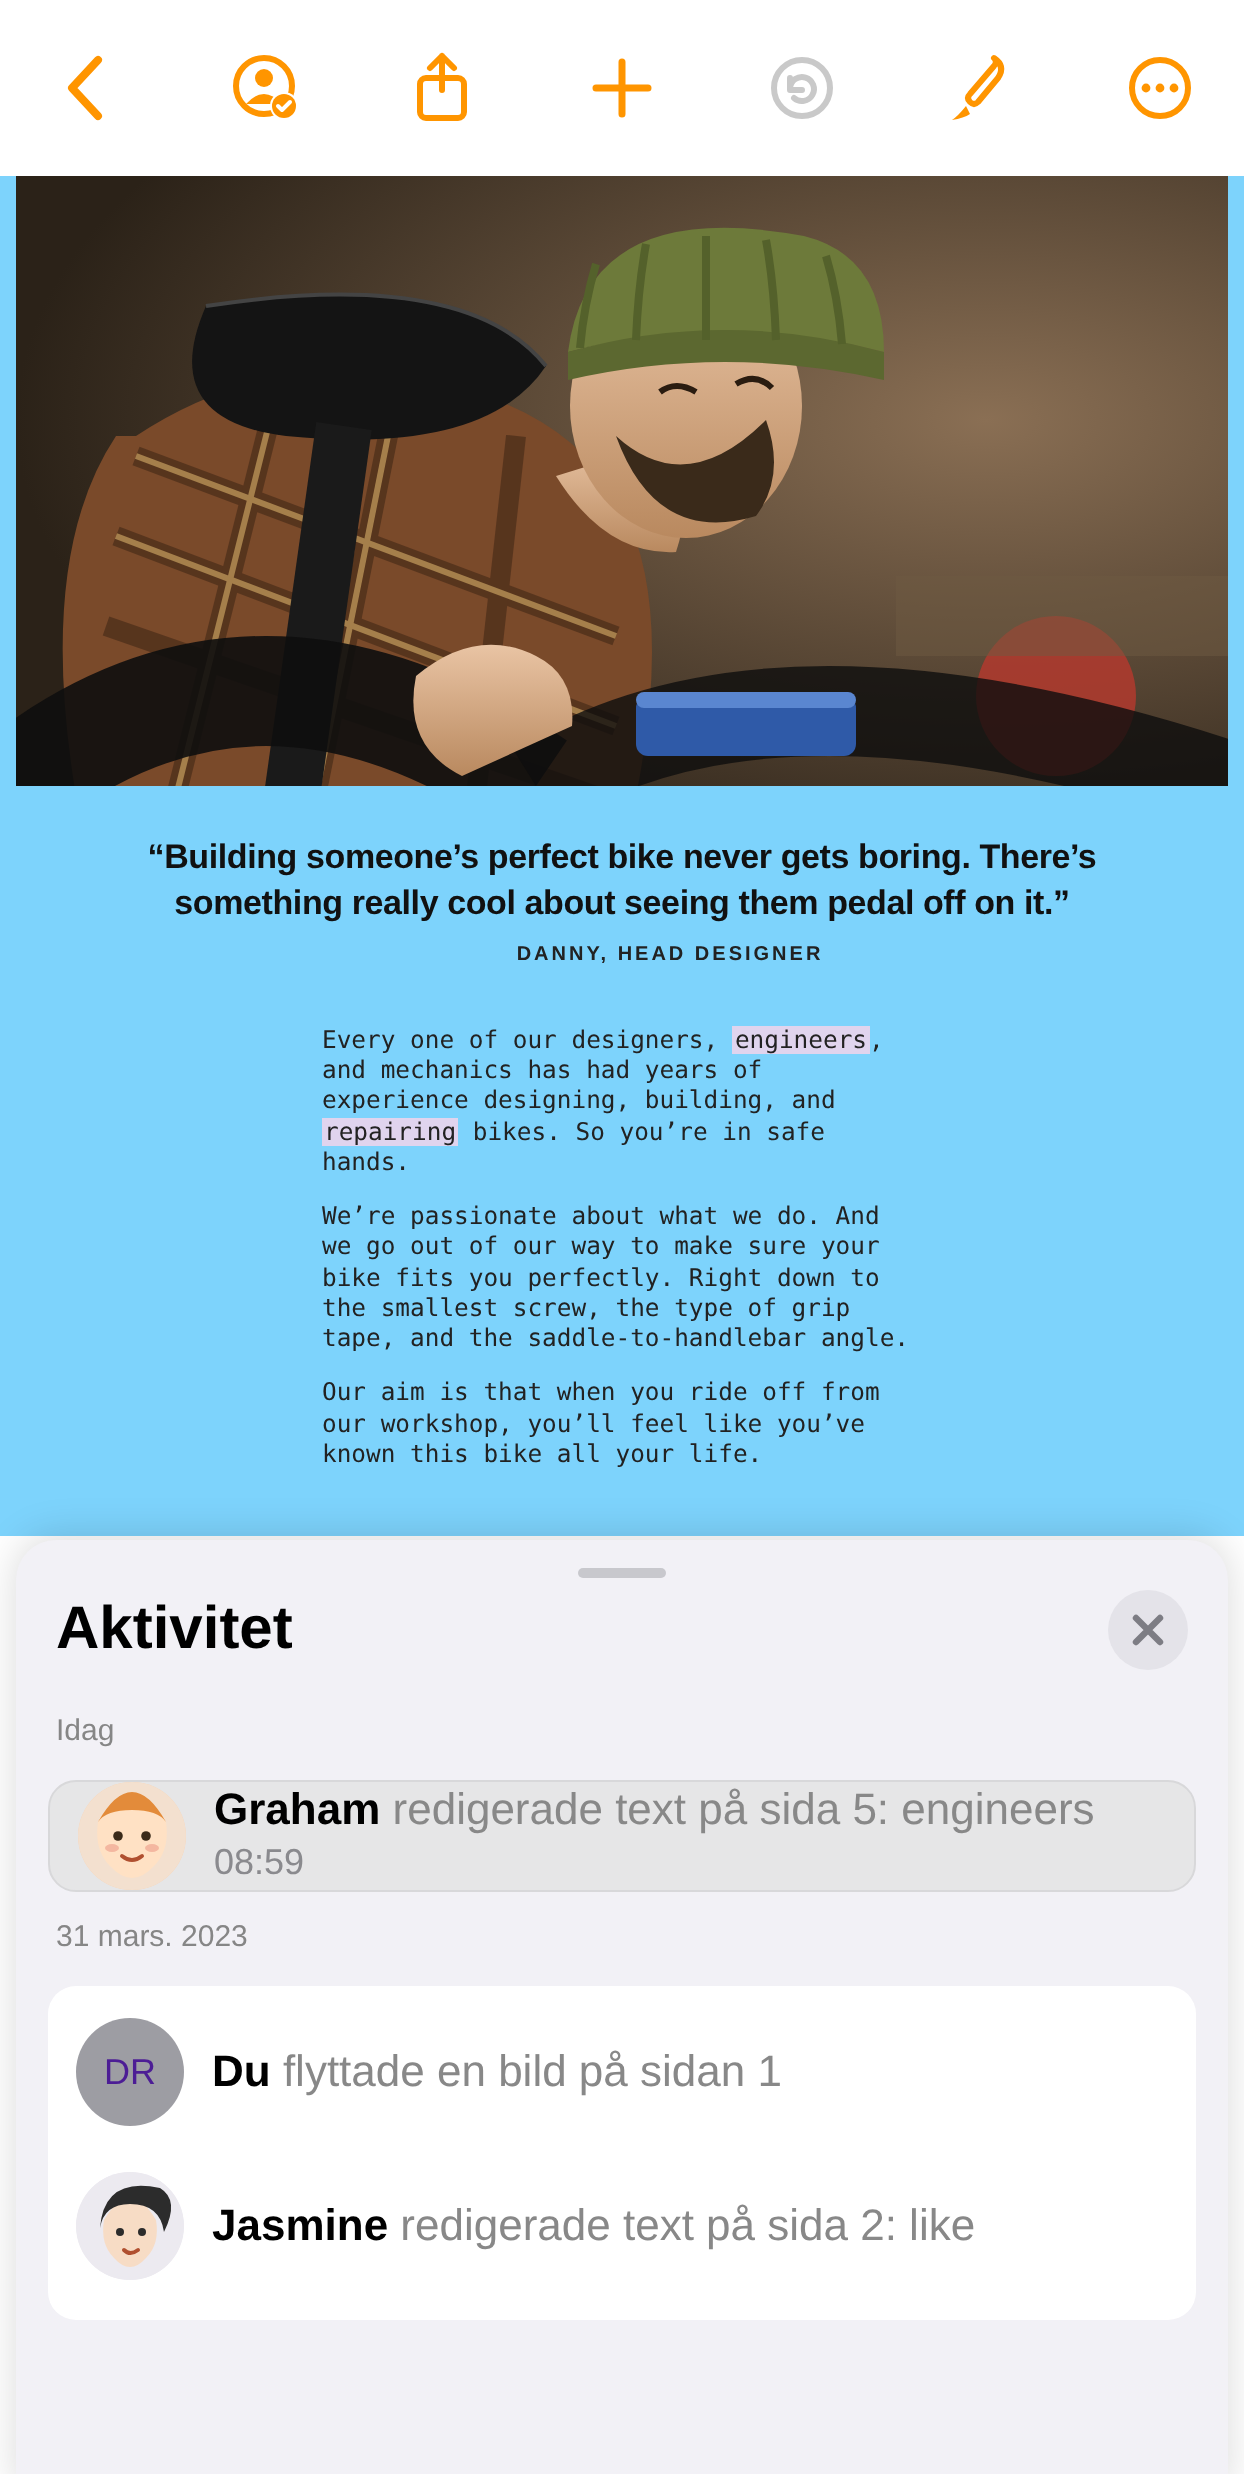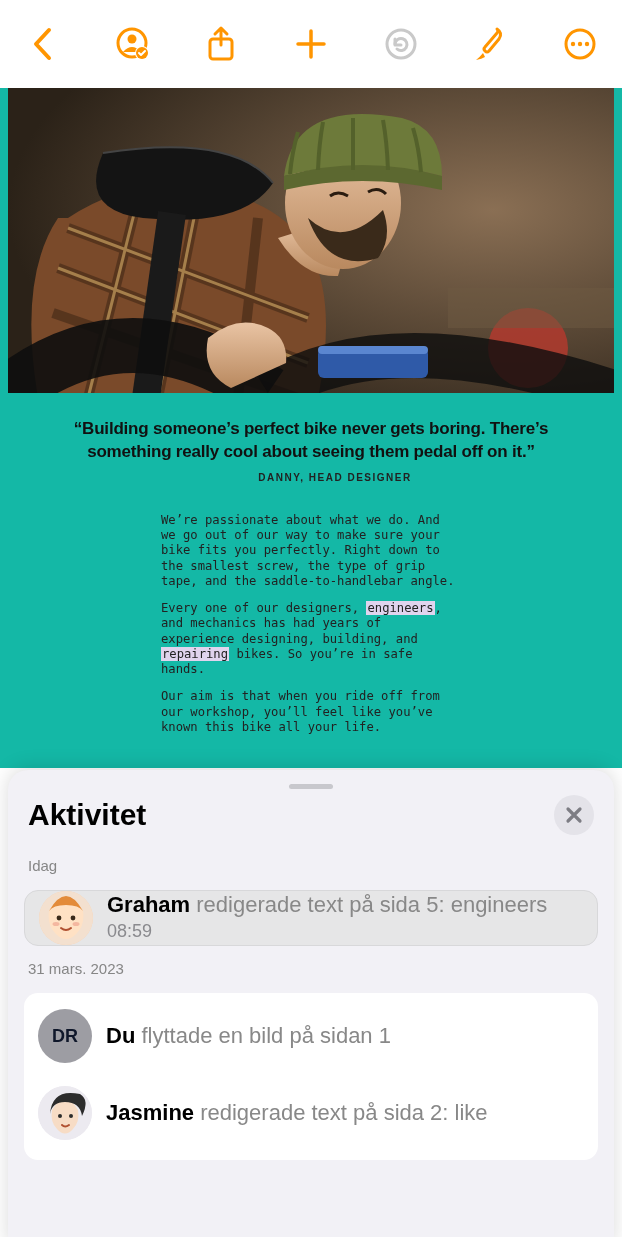--- a/index.html
+++ b/index.html
@@ -19,21 +19,21 @@
     padding: 0 12px;
     background: #fff;
   }
   .toolbar .tb-btn {
     width: 60px; height: 60px;
     display: flex; align-items: center; justify-content: center;
   }
   .toolbar svg { display: block; }
 
   .doc {
-    background: #14b8a6;
+    background: #7dd3fc;
     height: 680px;
     overflow: hidden;
   }
   .hero {
     height: 305px;
     background: #5e5145;
     margin: 0 8px;
     position: relative;
     overflow: hidden;
   }
@@ -102,21 +102,21 @@
     padding: 0 14px;
     display: flex;
     align-items: flex-start;
     gap: 14px;
   }
   .card.highlight { background: #e6e6e7; border: 1px solid #d8d8da; }
   .card.plain { background: #fff; }
   .avatar {
     width: 54px; height: 54px; border-radius: 50%; flex: none;
     display: flex; align-items: center; justify-content: center;
-    font-size: 18px; font-weight: 700; color: #0f172a;
+    font-size: 18px; font-weight: 400; color: #4c1d95;
     overflow: hidden;
   }
   .act-text { font-size: 22px; color: #888; line-height: 1.25; }
   .act-text .who { color: #000; font-weight: 600; }
   .act-time { font-size: 18px; color: #8a8a8e; margin-top: 2px; }
   .divider { height: 1px; background: #e3e3e6; margin: 10px 0 12px 82px; }
 </style>
 </head>
 <body>
 
@@ -234,22 +234,22 @@
       <rect x="310" y="258" width="110" height="8" rx="4" fill="#5a86d0"></rect>
 
       <path d="M200 250 q30 -25 60 -10 q20 10 18 35 l-55 25 q-30 -15 -23 -50z" fill="url(#skin)"></path>
     </svg>
   </div>
 
   <div class="quote">“Building someone’s perfect bike never&nbsp;gets boring. There’s something really cool about seeing them pedal off on it.”</div>
   <div class="attrib">DANNY, HEAD DESIGNER</div>
 
   <div class="body-text">
+    <p><span>Every one of our designers, </span><span class="hl">engineers</span><span>, and mechanics has had years of experience designing, building, and </span><span class="hl">repairing</span><span> bikes. So you’re in safe hands.</span></p>
     <p>We’re passionate about what we do. And we go out of our way to make sure your bike fits you perfectly. Right down to the smallest screw, the type of grip tape, and the saddle‑to‑handlebar angle.</p>
-    <p><span>Every one of our designers, </span><span class="hl">engineers</span><span>, and mechanics has had years of experience designing, building, and </span><span class="hl">repairing</span><span> bikes. So you’re in safe hands.</span></p>
     <p>Our aim is that when you ride off from our workshop, you’ll feel like you’ve known this bike all your life.</p>
   </div>
 </div>
 
 <div class="sheet">
   <div class="grabber"></div>
   <div class="sheet-header">
     <div class="sheet-title">Aktivitet</div>
     <div class="close-btn">
       <svg width="18" height="18" viewBox="0 0 18 18">

